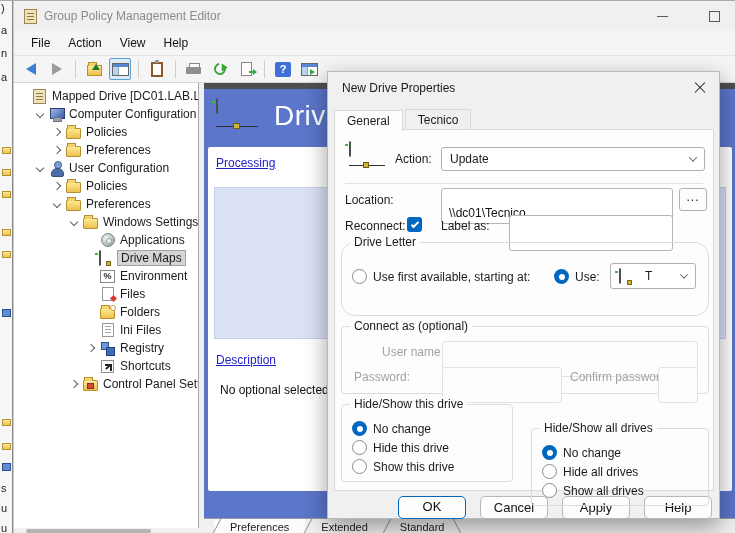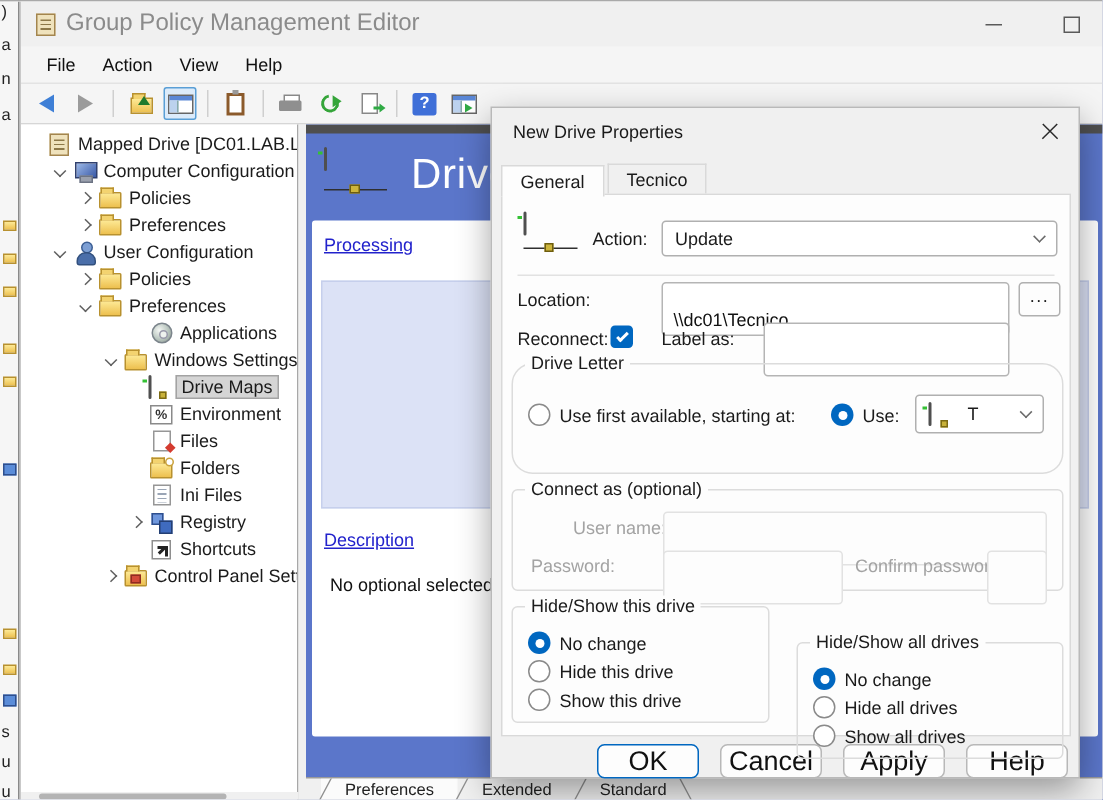--- a/index.html
+++ b/index.html
@@ -10,21 +10,21 @@
 
   
   .sliver{left:0;top:0;width:13px;height:533px;background:#f6f6f6;border-right:1px solid #8a8a8a;z-index:1;}
   .sliver .frag-letter{position:absolute;left:1px;font-size:11px;color:#222;}
   .sliver .frag-folder{position:absolute;left:2px;width:9px;height:7px;background:linear-gradient(#fde995,#edc04f);border:1px solid #b8912f;}
   .sliver .frag-blue{position:absolute;left:2px;width:9px;height:8px;background:#5b8dd9;border:1px solid #2e4f8e;}
 
   
   .main{left:13px;top:0;width:722px;height:533px;background:#f0f0f0;border-left:1px solid #c9c9c9;}
   .titlebar{position:absolute;left:0;top:0;right:0;height:30px;background:#f0f0f0;display:flex;align-items:center;padding-left:10px;}
-  .title-text{color:#8b8b8b;font-size:16px;margin-left:7px;}
+  .title-text{color:#8b8b8b;font-size:12px;margin-left:7px;}
   .icon-scroll{width:13px;height:15px;background:#efe2bc;border:1px solid #a3854e;position:relative;flex:none;}
   .icon-scroll::before{content:'';position:absolute;left:2px;top:3px;right:2px;height:8px;
     background:repeating-linear-gradient(#8d7848 0 1px,transparent 1px 3px);}
   .win-btns{position:absolute;right:0;top:0;height:30px;display:flex;align-items:center;gap:30px;padding-right:10px;}
   .btn-min{width:11px;height:1px;background:#5a5a5a;}
   .btn-max{width:11px;height:11px;border:1px solid #5a5a5a;background:transparent;}
 
   .menubar{position:absolute;left:0;top:30px;right:0;height:25px;background:#f5f5f5;display:flex;align-items:center;padding-left:8px;border-bottom:1px solid #e3e3e3;}
   .menu-item{padding:3px 9px;color:#111;}
 
@@ -143,21 +143,21 @@
   .dots-btn{position:absolute;background:#fdfdfd;border:1px solid #b0b0b0;border-radius:3px;text-align:center;padding-top:1px;letter-spacing:1px;}
   .sep-line{position:absolute;left:10px;right:10px;height:1px;background:#e2e2e2;}
   .groupbox{position:absolute;border:1px solid #dcdcdc;border-radius:4px;}
   .groupbox .legend{position:absolute;left:8px;top:-8px;background:#fdfdfd;padding:0 4px;}
   .radio{width:15px;height:15px;border-radius:50%;border:1px solid #8a8a8a;background:#fff;flex:none;position:relative;}
   .radio.checked{border:none;background:#0067c0;}
   .radio.checked::after{content:'';position:absolute;left:4.5px;top:4.5px;width:6px;height:6px;border-radius:50%;background:#fff;}
   .radio-row{position:absolute;display:flex;align-items:center;gap:6px;}
   .checkbox{position:absolute;width:15px;height:15px;border-radius:3px;background:#0067c0;display:flex;align-items:center;justify-content:center;}
   .checkbox .check{width:8px;height:4px;border-left:2px solid #fff;border-bottom:2px solid #fff;transform:rotate(-45deg);margin-top:-2px;}
-  .dlg-btn{position:absolute;top:424px;width:68px;height:23px;background:#fdfdfd;border:1px solid #b8b8b8;border-radius:5px;text-align:center;line-height:21px;font-size:18px;color:#111;}
+  .dlg-btn{position:absolute;top:424px;width:68px;height:23px;background:#fdfdfd;border:1px solid #b8b8b8;border-radius:5px;text-align:center;line-height:21px;font-size:13px;color:#111;}
   .dlg-btn.default{border:1.6px solid #0067c0;line-height:20px;}
   .mini-drive{width:20px;height:15px;position:relative;flex:none;}
   .mini-drive .drive-box{width:19px;height:11px;}
   .mini-drive::after{content:'';position:absolute;left:8px;top:11px;width:3px;height:3px;background:#c9b23a;border:1px solid #7c6b14;}
 </style>
 </head>
 <body>
 
 <div class="screen">
 
@@ -297,36 +297,36 @@
         </div>
         <div class="tree-row" style="padding-left: 36px;">
           <span class="chev-cell">
             <span class="chev down"></span>
           </span>
           <span class="tree-icon-cell">
             <span class="icon-folder"></span>
           </span>
           <span class="tree-label">Preferences</span>
         </div>
+        <div class="tree-row" style="padding-left: 53px;">
+          <span class="chev-cell">
+            <span class="chev down"></span>
+          </span>
+          <span class="tree-icon-cell">
+            <span class="icon-folder"></span>
+          </span>
+          <span class="tree-label">Windows Settings</span>
+        </div>
         <div class="tree-row" style="padding-left: 70px;">
           <span class="chev-cell"></span>
           <span class="tree-icon-cell">
             <span class="icon-disc"></span>
           </span>
           <span class="tree-label">Applications</span>
         </div>
-        <div class="tree-row" style="padding-left: 53px;">
-          <span class="chev-cell">
-            <span class="chev down"></span>
-          </span>
-          <span class="tree-icon-cell">
-            <span class="icon-folder"></span>
-          </span>
-          <span class="tree-label">Windows Settings</span>
-        </div>
         <div class="tree-row" style="padding-left: 70px;">
           <span class="chev-cell"></span>
           <span class="tree-icon-cell">
             <span class="icon-drive-sm"><span class="drive-box"></span></span>
           </span>
           <span class="tree-label sel">Drive Maps</span>
         </div>
         <div class="tree-row" style="padding-left: 70px;">
           <span class="chev-cell"></span>
           <span class="tree-icon-cell">
@@ -348,21 +348,21 @@
           </span>
           <span class="tree-label">Folders</span>
         </div>
         <div class="tree-row" style="padding-left: 70px;">
           <span class="chev-cell"></span>
           <span class="tree-icon-cell">
             <span class="icon-file lines"></span>
           </span>
           <span class="tree-label">Ini Files</span>
         </div>
-        <div class="tree-row" style="padding-left: 31px; margin-left: 39px;">
+        <div class="tree-row" style="padding-left: 70px;">
           <span class="chev-cell">
             <span class="chev right"></span>
           </span>
           <span class="tree-icon-cell">
             <span class="icon-registry"></span>
           </span>
           <span class="tree-label">Registry</span>
         </div>
         <div class="tree-row" style="padding-left: 70px;">
           <span class="chev-cell"></span>

